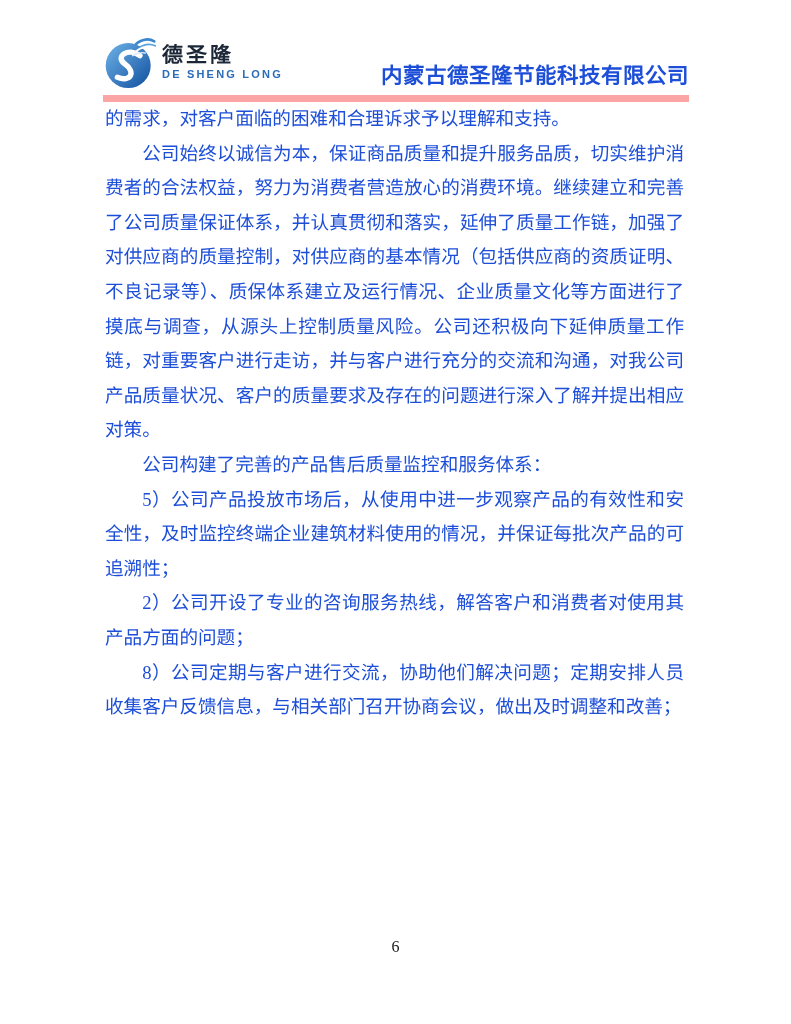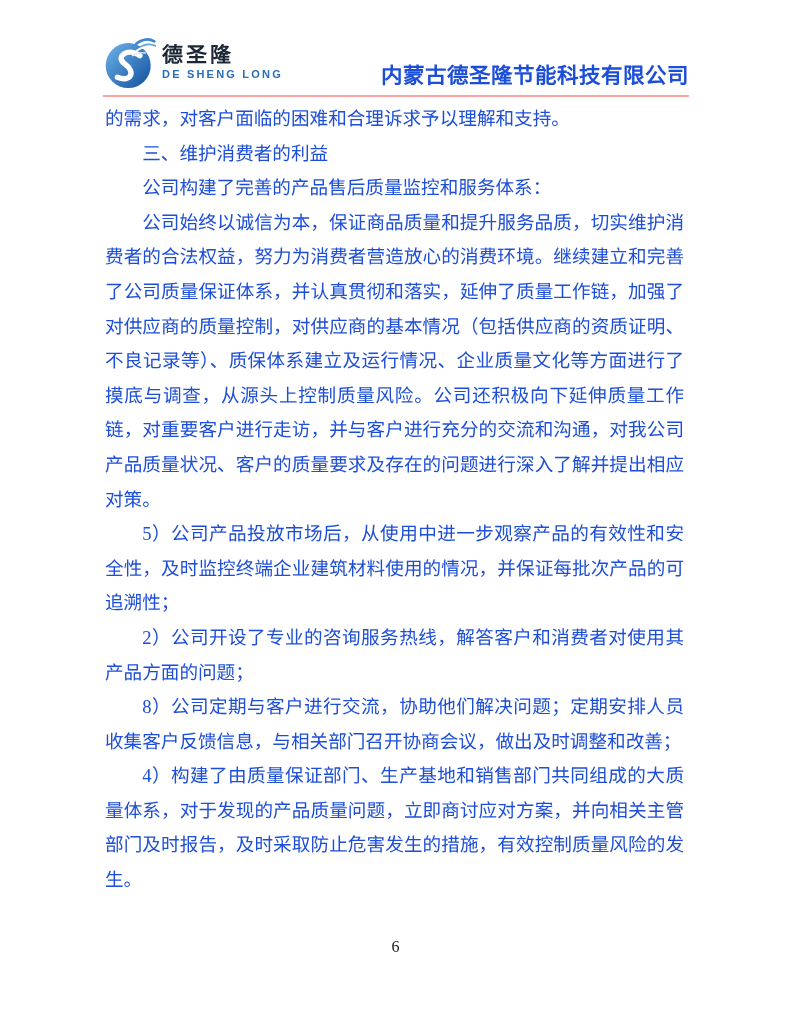--- a/index.html
+++ b/index.html
@@ -15,21 +15,21 @@
     overflow: hidden;
   }
   .header {
     position: absolute;
     left: 103px;
     right: 102px;
     top: 34px;
     display: flex;
     justify-content: space-between;
     align-items: flex-end;
-    border-bottom: 2px solid #fca5a5;
+    border-bottom: 7px solid #fca5a5;
     padding-bottom: 5px;
   }
   .logo { display: flex; align-items: center; }
   .logo-icon { display: block; }
   .logo-text { margin-left: 5px; display: flex; flex-direction: column; }
   .logo-cn {
     font-family: "Liberation Sans", "DejaVu Sans", sans-serif;
     font-weight: bold;
     font-size: 21px;
     letter-spacing: 3px;
@@ -105,26 +105,24 @@
       <div class="logo-text">
         <div class="logo-cn">德圣隆</div>
         <div class="logo-en">DE SHENG LONG</div>
       </div>
     </div>
     <div class="company">内蒙古德圣隆节能科技有限公司</div>
   </div>
 
   <div class="doc-body">
     <p>的需求，对客户面临的困难和合理诉求予以理解和支持。</p>
-    <p class="indent">三、维护消费者的利益</p>
+    <p class="indent">公司始终以诚信为本，保证商品质量和提升服务品质，切实维护消费者的合法权益，努力为消费者营造放心的消费环境。继续建立和完善了公司质量保证体系，并认真贯彻和落实，延伸了质量工作链，加强了对供应商的质量控制，对供应商的基本情况（包括供应商的资质证明、不良记录等）、质保体系建立及运行情况、企业质量文化等方面进行了摸底与调查，从源头上控制质量风险。公司还积极向下延伸质量工作链，对重要客户进行走访，并与客户进行充分的交流和沟通，对我公司产品质量状况、客户的质量要求及存在的问题进行深入了解并提出相应对策。</p>
     <p class="indent">公司构建了完善的产品售后质量监控和服务体系：</p>
-    <p class="indent">公司始终以诚信为本，保证商品质量和提升服务品质，切实维护消费者的合法权益，努力为消费者营造放心的消费环境。继续建立和完善了公司质量保证体系，并认真贯彻和落实，延伸了质量工作链，加强了对供应商的质量控制，对供应商的基本情况（包括供应商的资质证明、不良记录等）、质保体系建立及运行情况、企业质量文化等方面进行了摸底与调查，从源头上控制质量风险。公司还积极向下延伸质量工作链，对重要客户进行走访，并与客户进行充分的交流和沟通，对我公司产品质量状况、客户的质量要求及存在的问题进行深入了解并提出相应对策。</p>
     <p class="indent">5）公司产品投放市场后，从使用中进一步观察产品的有效性和安全性，及时监控终端企业建筑材料使用的情况，并保证每批次产品的可追溯性；</p>
     <p class="indent">2）公司开设了专业的咨询服务热线，解答客户和消费者对使用其产品方面的问题；</p>
     <p class="indent">8）公司定期与客户进行交流，协助他们解决问题；定期安排人员收集客户反馈信息，与相关部门召开协商会议，做出及时调整和改善；</p>
-    <p class="indent">4）构建了由质量保证部门、生产基地和销售部门共同组成的大质量体系，对于发现的产品质量问题，立即商讨应对方案，并向相关主管部门及时报告，及时采取防止危害发生的措施，有效控制质量风险的发生。</p>
   </div>
 
   <div class="footer">
     <span class="page-number">6</span>
   </div>
 
 </div>
 
 </body></html>

